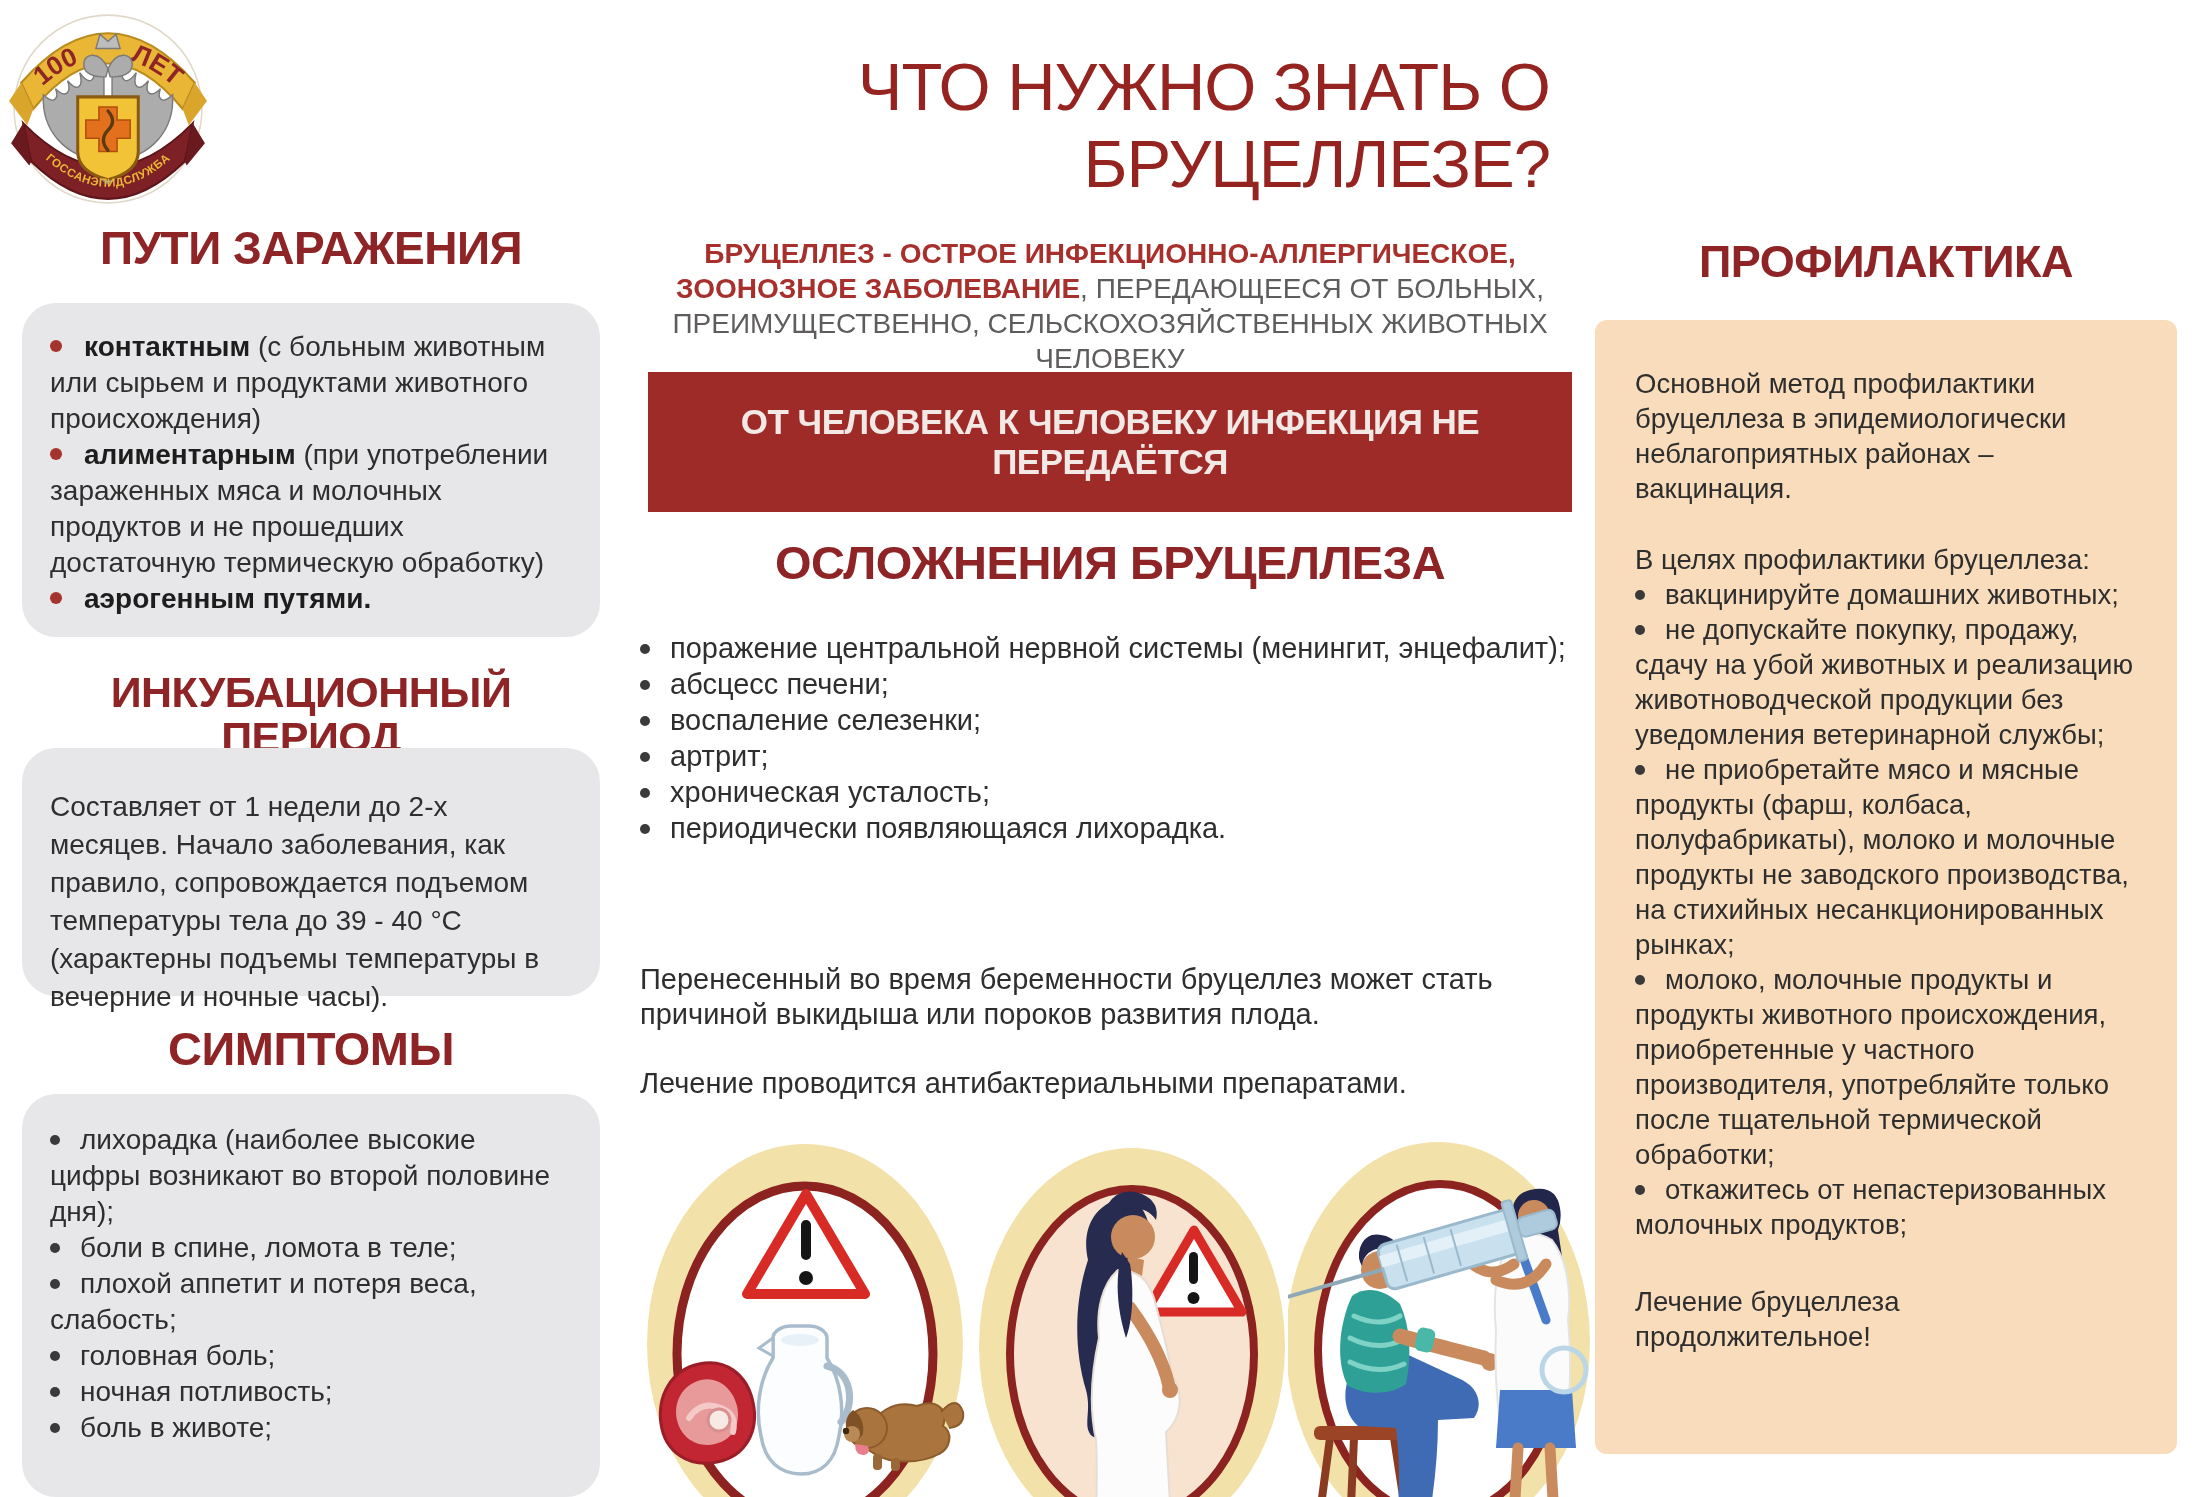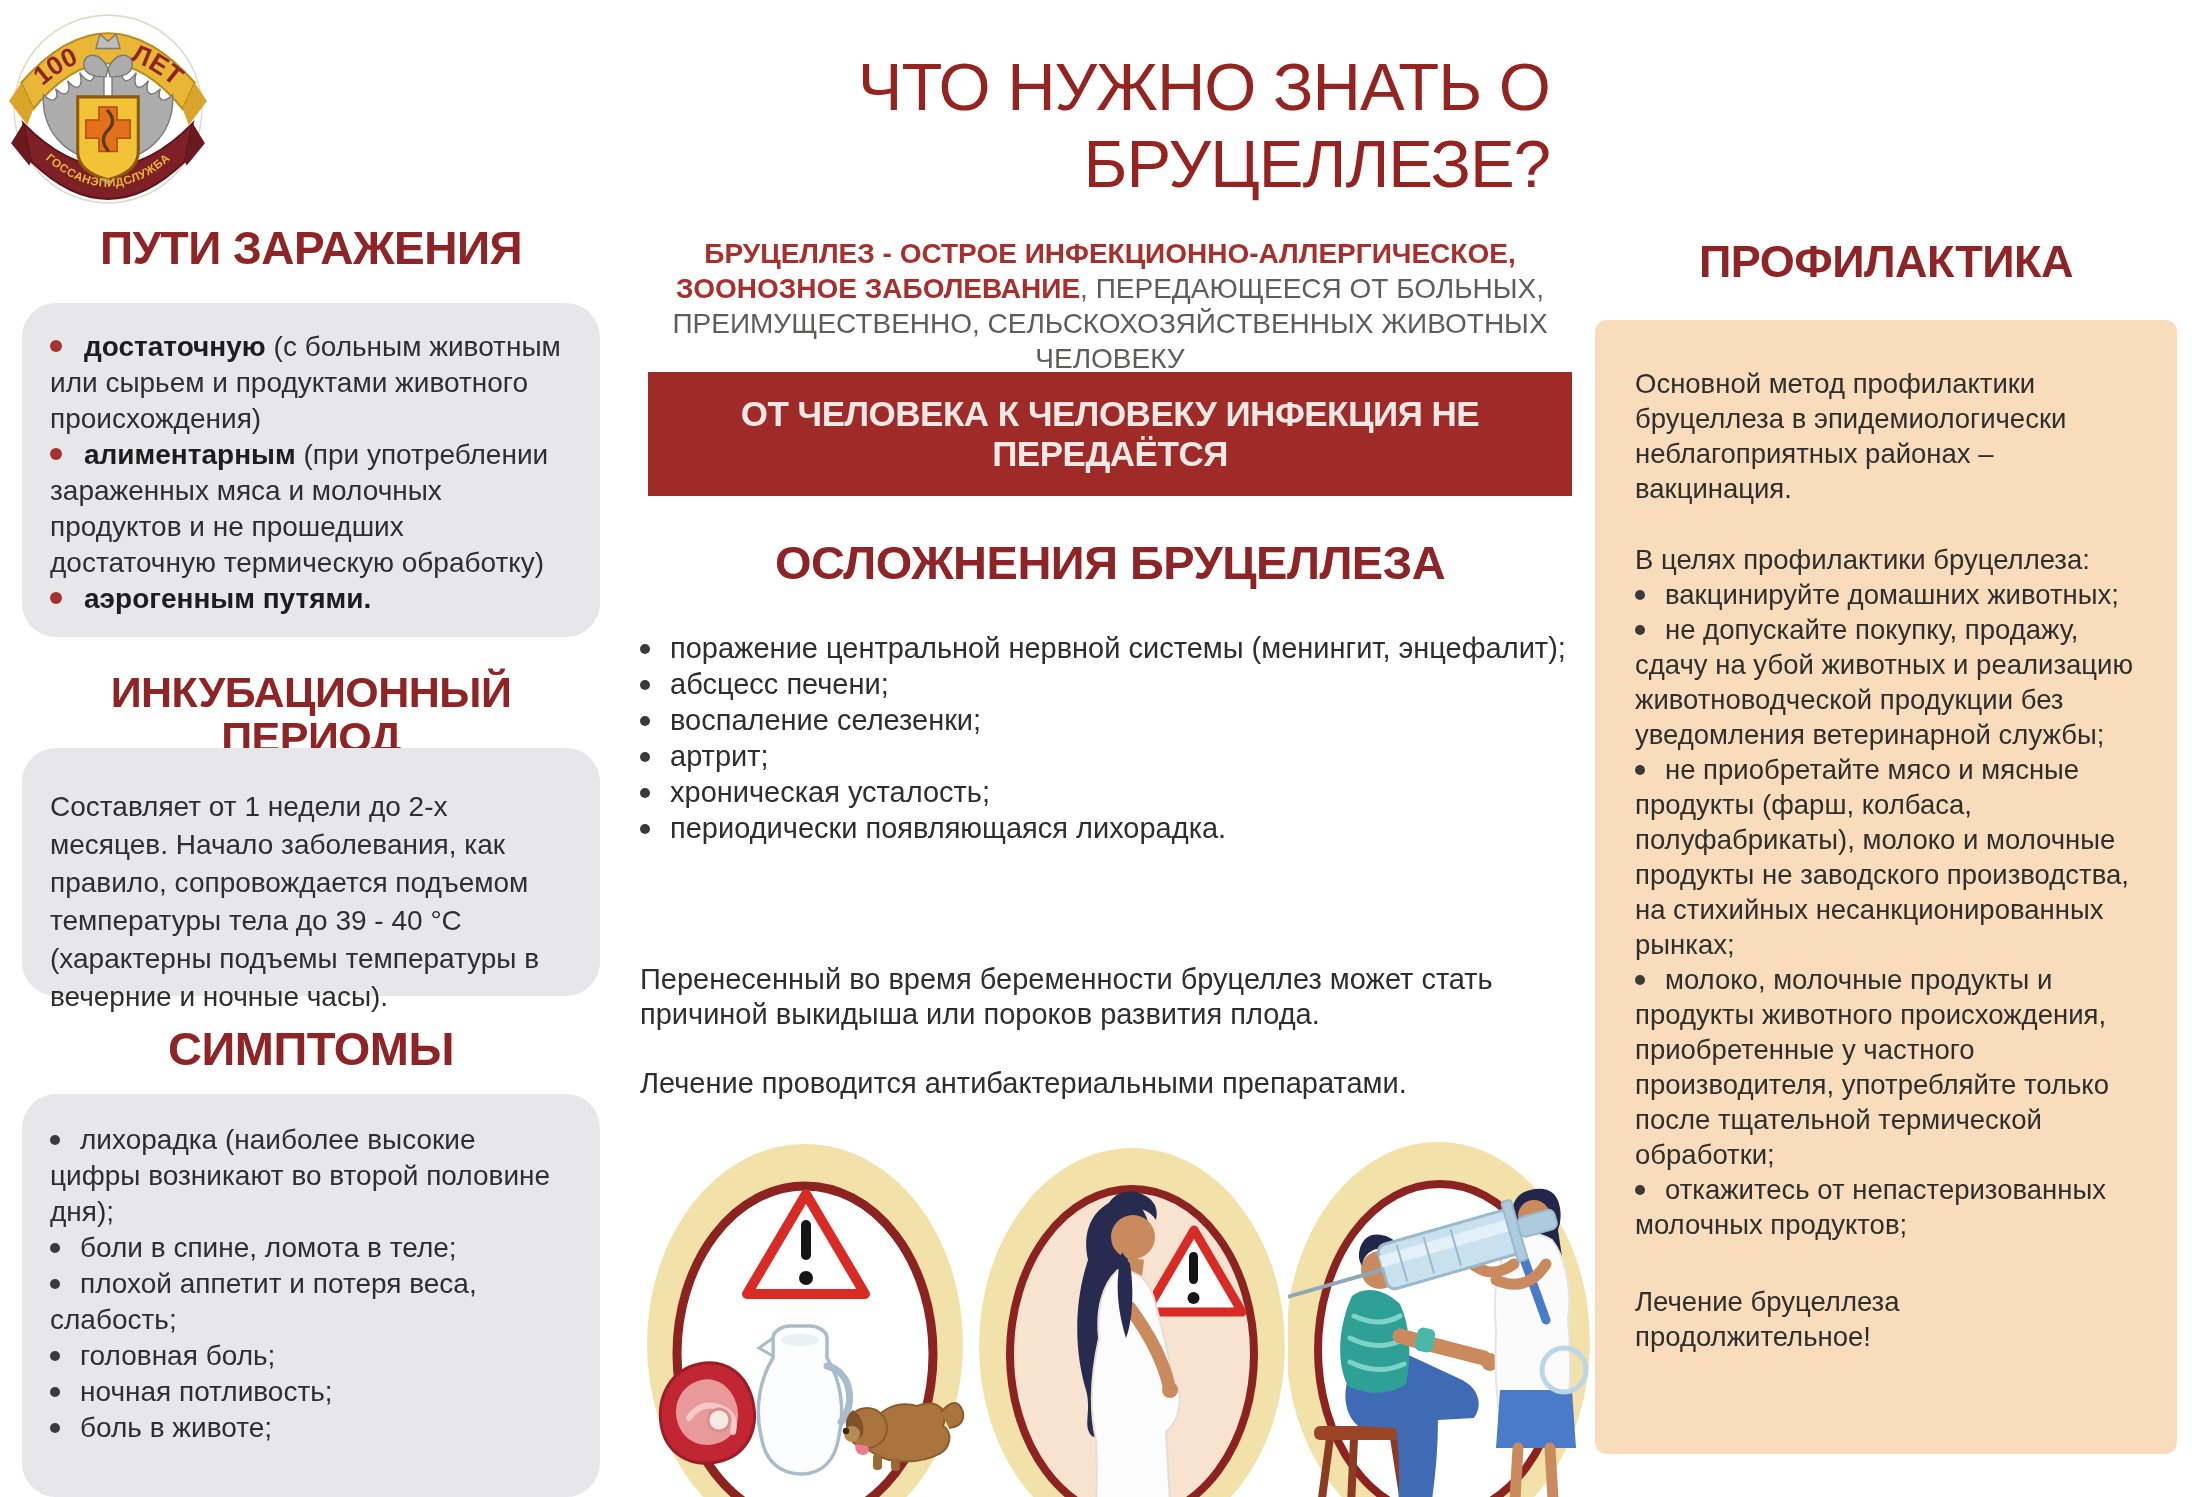--- a/index.html
+++ b/index.html
@@ -37,21 +37,21 @@
   ul.red-dots li::before{width:12px;height:12px;background:#A5342F;margin-right:22px;}
   ul.plist li strong{color:#1d1d1d;}
   
   .definition{
     position:absolute;left:640px;top:236px;width:940px;margin:0;text-align:center;
     font-size:28px;line-height:35px;font-weight:700;
   }
   .definition .lead{color:#A8302C;}
   .definition .rest{color:#5F5C5C;font-weight:400;}
   .banner{
-    position:absolute;left:648px;top:372px;width:924px;height:124px;background:#9E2B28;
+    position:absolute;left:648px;top:372px;width:924px;height:140px;background:#9E2B28;
     color:#F2E8E6;font-size:35px;font-weight:700;display:flex;align-items:center;
     justify-content:center;text-align:center;letter-spacing:-0.5px;
   }
   .mid-list{position:absolute;left:640px;top:630px;width:948px;font-size:29px;line-height:36px;color:#2E2E2E;}
   .mid-note{position:absolute;left:640px;width:948px;margin:0;font-size:29px;line-height:35px;color:#2E2E2E;}
   
   .illu{position:absolute;width:320px;height:400px;}
   
   .logo{position:absolute;left:6px;top:2px;width:204px;height:214px;}
 </style>
@@ -99,21 +99,21 @@
       <textPath href="#arcBottom" startOffset="50%">ГОССАНЭПИДСЛУЖБА</textPath>
     </text>
   </svg>
 
   <h1 class="title">ЧТО НУЖНО ЗНАТЬ О БРУЦЕЛЛЕЗЕ?</h1>
 
   <h2 class="sec-h" style="left:22px;top:224px;width:578px;font-size:46px;">ПУТИ ЗАРАЖЕНИЯ</h2>
 
   <div class="graybox" style="top:303px;height:334px;">
     <ul class="plist red-dots">
-        <li><strong>достаточную</strong> (с больным животным или сырьем и продуктами животного происхождения)</li>
+        <li><strong>контактным</strong> (с больным животным или сырьем и продуктами животного происхождения)</li>
         <li><strong>алиментарным</strong> (при употреблении зараженных мяса и молочных продуктов и не прошедших достаточную термическую обработку)</li>
         <li><strong>аэрогенным путями.</strong></li>
       </ul>
   </div>
 
   <h2 class="sec-h" style="left:22px;top:670px;width:578px;font-size:43px;">ИНКУБАЦИОННЫЙ ПЕРИОД</h2>
 
   <div class="graybox" style="top:748px;height:248px;padding-top:40px;">
     <p style="margin:0;font-size:28px;line-height:38px;">Составляет от 1 недели до 2-х месяцев. Начало заболевания, как правило, сопровождается подъемом температуры тела до 39 - 40 °С (характерны подъемы температуры в вечерние и ночные часы).</p>
   </div>

